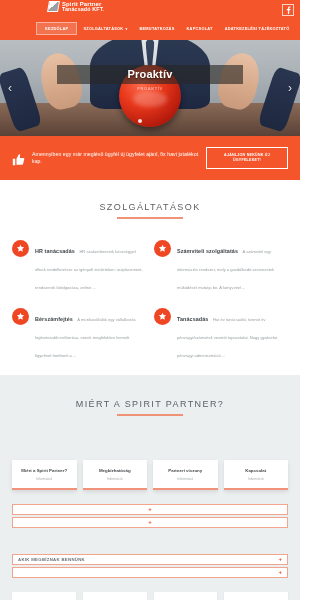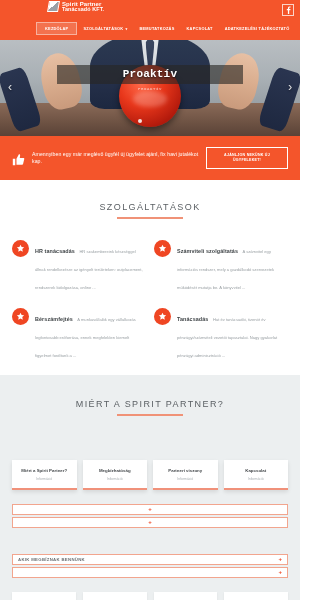--- a/index.html
+++ b/index.html
@@ -63,21 +63,20 @@
     padding:3px 8px;
   }
   .nav-caret { font-size:3.5px; margin-left:2px; }
 
   
   .hero {
     position:relative;
     height:96px;
     overflow:hidden;
     background:#7d848a;
-    font-family:Liberation Mono, monospace;
   }
   .hero-bg { position:absolute; inset:0; }
   .hero-bg .wall {
     position:absolute; left:0; right:0; top:0; height:66%;
     background:linear-gradient(180deg,#b9bec2 0%,#a9b0b5 60%,#9aa1a6 100%);
   }
   .hero-bg .desk {
     position:absolute; left:0; right:0; bottom:0; height:34%;
     background:linear-gradient(180deg,#8a6a58 0%,#6d5243 60%,#5a4237 100%);
   }

